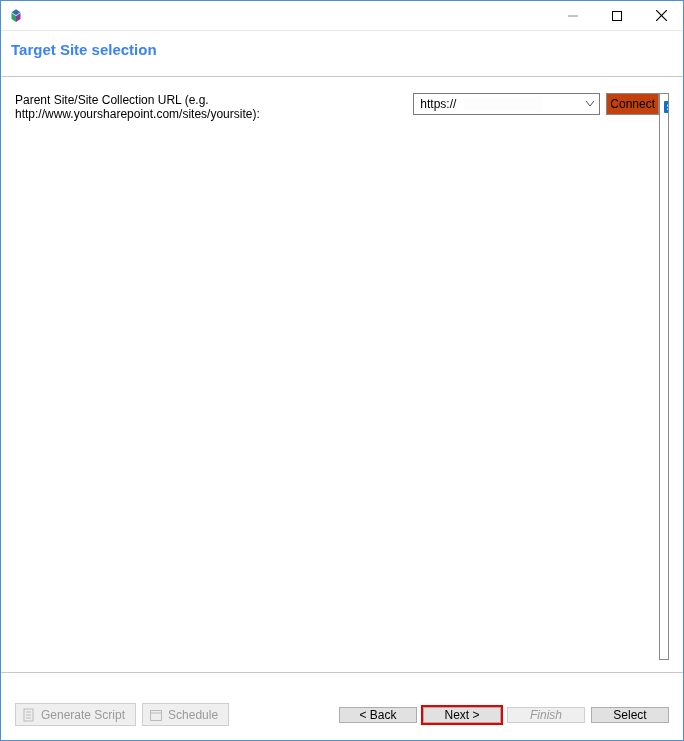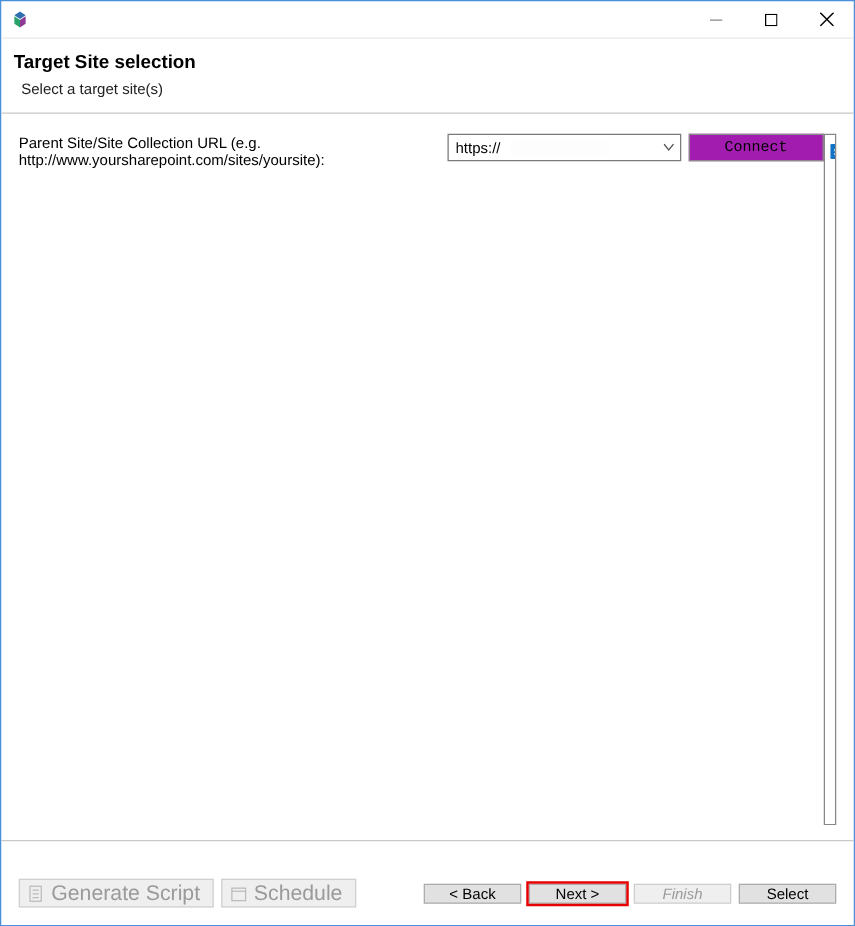--- a/index.html
+++ b/index.html
@@ -32,21 +32,21 @@
     }
     .winbtn svg { display: block; }
 
     .header {
       padding: 10px 10px 12px 10px;
       border-bottom: 1px solid #c8c8c8;
     }
     .header h1 {
       font-size: 15px;
       font-weight: bold;
-      color: #000000;
+      color: #3b82f6;
       margin-bottom: 6px;
     }
     .header .subtitle {
       font-size: 12px;
       color: #222;
       padding-left: 6px;
     }
 
     .content {
       flex: 1;
@@ -90,25 +90,25 @@
       background: #fdfdfd;
       filter: blur(0.5px);
     }
     .combo .chev {
       width: 18px; height: 100%;
       display: flex; align-items: center; justify-content: center;
       color: #555;
     }
     .connect-btn {
       border: 1px solid #8a8a8a;
-      background: #a21caf;
-      padding: 0 28px;
+      background: #c2410c;
+      padding: 0 3px;
       height: 22px;
       font-size: 12px;
-      font-family: Liberation Mono, monospace;
+      font-family: Liberation Sans, sans-serif;
       color: #000;
     }
     .tree {
       flex: 1;
       border: 1px solid #888;
       background: #fff;
       padding: 4px;
       overflow: auto;
     }
     .tree-item {
@@ -163,21 +163,21 @@
     .wiz-btn.highlight {
       outline: 2px solid #e60000;
       outline-offset: 0;
       text-align: center;
     }
     .tool-btn {
       border: 1px solid #cfcfcf;
       background: #efefef;
       height: 23px;
       padding: 0 10px 0 6px;
-      font-size: 17px;
+      font-size: 12px;
       font-family: inherit;
       color: #9a9a9a;
       display: inline-flex;
       align-items: center;
       gap: 5px;
     }
   </style>
 </head>
 <body>
 
@@ -203,21 +203,20 @@
   <div class="winbtn" title="Close">
     <svg width="11" height="11">
         <line x1="0" y1="0" x2="11" y2="11" stroke="#000" stroke-width="1.2"></line>
         <line x1="11" y1="0" x2="0" y2="11" stroke="#000" stroke-width="1.2"></line>
       </svg>
   </div>
 </div>
 
 <div class="header">
   <h1>Target Site selection</h1>
-  <div class="subtitle">Select a target site(s)</div>
 </div>
 
 <div class="content">
   <div class="field-label">Parent Site/Site Collection URL (e.g. http://www.yoursharepoint.com/sites/yoursite):</div>
   <div class="url-row">
     <div class="combo">
       <input class="combo-input" type="text" value="https://                                                                                                  com" style="">
       <div class="redact"></div>
       <div class="chev">
         <svg width="8" height="6" viewBox="0 0 8 6">

